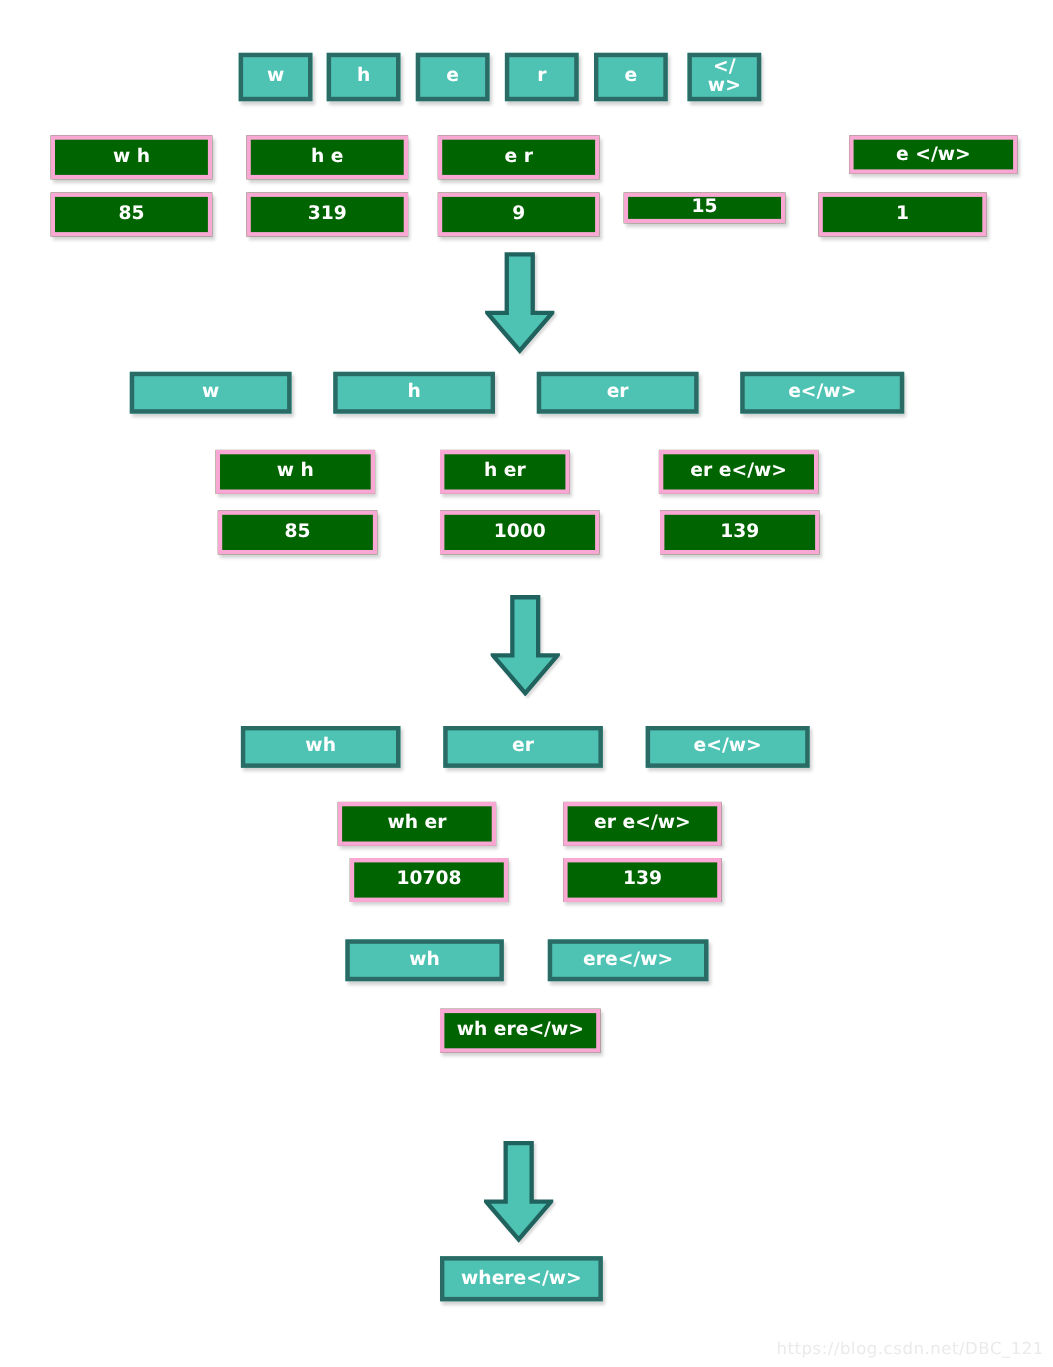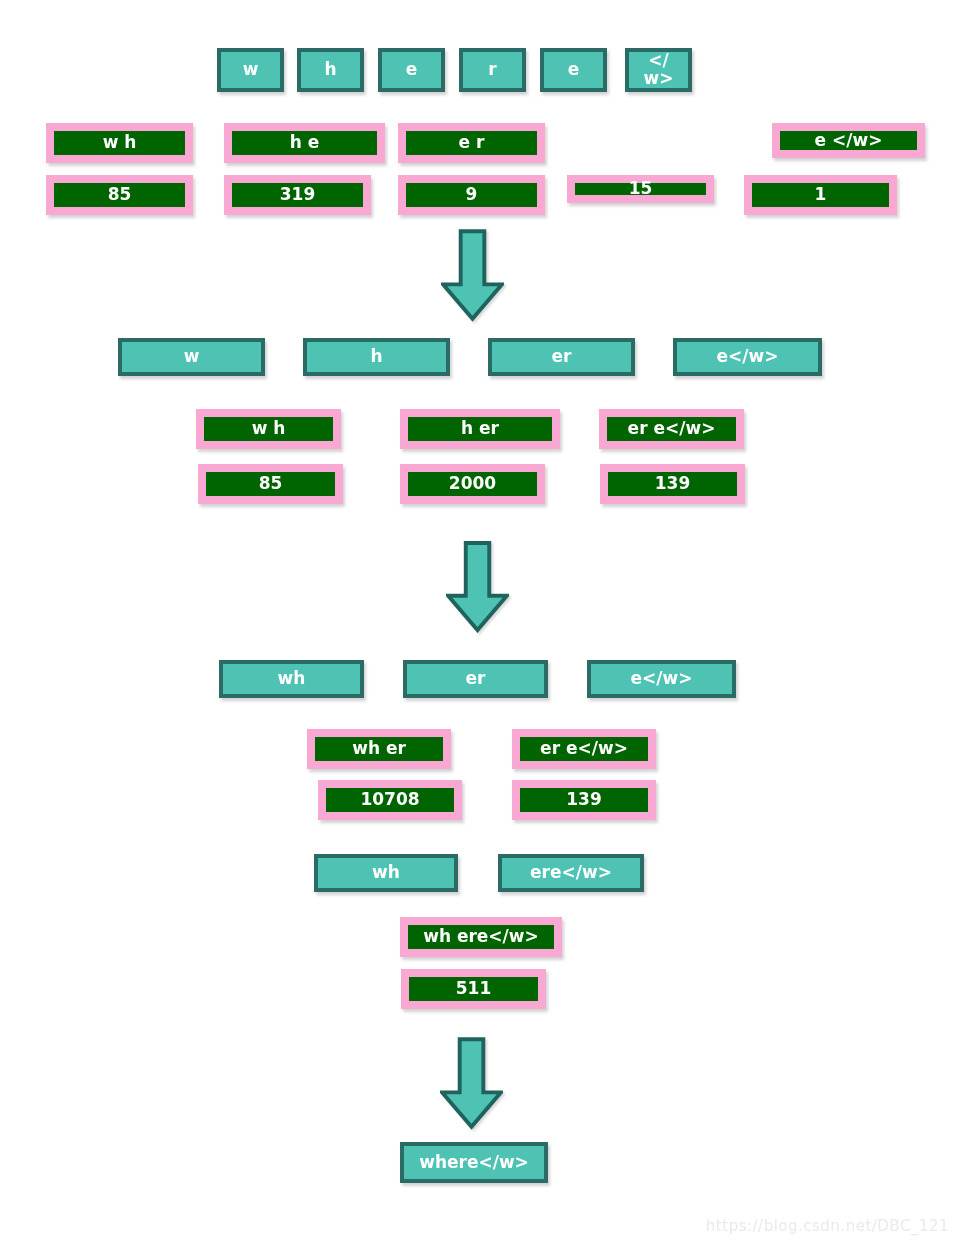--- a/index.html
+++ b/index.html
@@ -23,21 +23,21 @@
     color: #ffffff;
     line-height: 1.05;
     box-shadow: 2px 3px 3px rgba(0,0,0,0.18);
   }
   .teal {
     background: #4ec3b4;
     border: 4px solid #2b6b66;
   }
   .green {
     background: #006400;
-    border: 8px solid #f9a8d4;
+    border: 4px solid #f9a8d4;
   }
   .wrap {
     word-break: break-all;
     padding: 0 13px;
   }
   .arrow {
     position: absolute;
     filter: drop-shadow(2px 2px 1px rgba(0,0,0,0.15));
   }
   .watermark {
@@ -56,66 +56,65 @@
 <div id="canvas">
 
   <div class="box teal" style="left:217px;top:48px;width:67px;height:44px">w</div>
   <div class="box teal" style="left:297px;top:48px;width:67px;height:44px">h</div>
   <div class="box teal" style="left:378px;top:48px;width:67px;height:44px">e</div>
   <div class="box teal" style="left:459px;top:48px;width:67px;height:44px">r</div>
   <div class="box teal" style="left:540px;top:48px;width:67px;height:44px">e</div>
   <div class="box teal wrap" style="left:625px;top:48px;width:67px;height:44px">&lt;/w&gt;</div>
 
   <div class="box green" style="left:46px;top:123px;width:147px;height:40px">w h</div>
-  <div class="box green" style="left:224px;top:123px;width:161px;height:40px">h e</div>
+  <div class="box green" style="left:224px;top:123px;width:147px;height:40px">h e</div>
   <div class="box green" style="left:398px;top:123px;width:147px;height:40px">e r</div>
   <div class="box green" style="left:772px;top:123px;width:153px;height:35px">e &lt;/w&gt;</div>
 
   <div class="box green" style="left:46px;top:175px;width:147px;height:40px">85</div>
   <div class="box green" style="left:224px;top:175px;width:147px;height:40px">319</div>
   <div class="box green" style="left:398px;top:175px;width:147px;height:40px">9</div>
   <div class="box green" style="left:567px;top:175px;width:147px;height:28px">15</div>
   <div class="box green" style="left:744px;top:175px;width:153px;height:40px">1</div>
 
   <svg class="arrow" style="left:441px;top:229px" width="63" height="93" viewBox="0 0 64 94">
     <polygon points="20,2 44,2 44,56 62,56 32,91 2,56 20,56" fill="#4ec3b4" stroke="#20635e" stroke-width="4" stroke-linejoin="miter"></polygon>
   </svg>
 
   <div class="box teal" style="left:118px;top:338px;width:147px;height:38px">w</div>
   <div class="box teal" style="left:303px;top:338px;width:147px;height:38px">h</div>
   <div class="box teal" style="left:488px;top:338px;width:147px;height:38px">er</div>
   <div class="box teal" style="left:673px;top:338px;width:149px;height:38px">e&lt;/w&gt;</div>
 
   <div class="box green" style="left:196px;top:409px;width:145px;height:40px">w h</div>
-  <div class="box green" style="left:400px;top:409px;width:160px;height:40px">h er</div>
+  <div class="box green" style="left:400px;top:409px;width:118px;height:40px">h er</div>
   <div class="box green" style="left:599px;top:409px;width:145px;height:40px">er e&lt;/w&gt;</div>
 
   <div class="box green" style="left:198px;top:464px;width:145px;height:40px">85</div>
-  <div class="box green" style="left:400px;top:464px;width:145px;height:40px">2000</div>
+  <div class="box green" style="left:400px;top:464px;width:145px;height:40px">1000</div>
   <div class="box green" style="left:600px;top:464px;width:145px;height:40px">139</div>
 
   <svg class="arrow" style="left:446px;top:541px" width="63" height="92" viewBox="0 0 64 94">
     <polygon points="20,2 44,2 44,56 62,56 32,91 2,56 20,56" fill="#4ec3b4" stroke="#20635e" stroke-width="4" stroke-linejoin="miter"></polygon>
   </svg>
 
   <div class="box teal" style="left:219px;top:660px;width:145px;height:38px">wh</div>
   <div class="box teal" style="left:403px;top:660px;width:145px;height:38px">er</div>
   <div class="box teal" style="left:587px;top:660px;width:149px;height:38px">e&lt;/w&gt;</div>
 
   <div class="box green" style="left:307px;top:729px;width:144px;height:40px">wh er</div>
   <div class="box green" style="left:512px;top:729px;width:144px;height:40px">er e&lt;/w&gt;</div>
 
   <div class="box green" style="left:318px;top:780px;width:144px;height:40px">10708</div>
   <div class="box green" style="left:512px;top:780px;width:144px;height:40px">139</div>
 
   <div class="box teal" style="left:314px;top:854px;width:144px;height:38px">wh</div>
   <div class="box teal" style="left:498px;top:854px;width:146px;height:38px">ere&lt;/w&gt;</div>
 
-  <div class="box green" style="left:400px;top:917px;width:162px;height:40px">wh ere&lt;/w&gt;</div>
-  <div class="box green" style="left:401px;top:969px;width:145px;height:40px">511</div>
+  <div class="box green" style="left:400px;top:917px;width:146px;height:40px">wh ere&lt;/w&gt;</div>
 
   <svg class="arrow" style="left:440px;top:1037px" width="63" height="93" viewBox="0 0 64 94">
     <polygon points="20,2 44,2 44,56 62,56 32,91 2,56 20,56" fill="#4ec3b4" stroke="#20635e" stroke-width="4" stroke-linejoin="miter"></polygon>
   </svg>
 
   <div class="box teal" style="left:400px;top:1142px;width:148px;height:41px">where&lt;/w&gt;</div>
 
   <div class="watermark">https://blog.csdn.net/DBC_121</div>
 
 </div>

